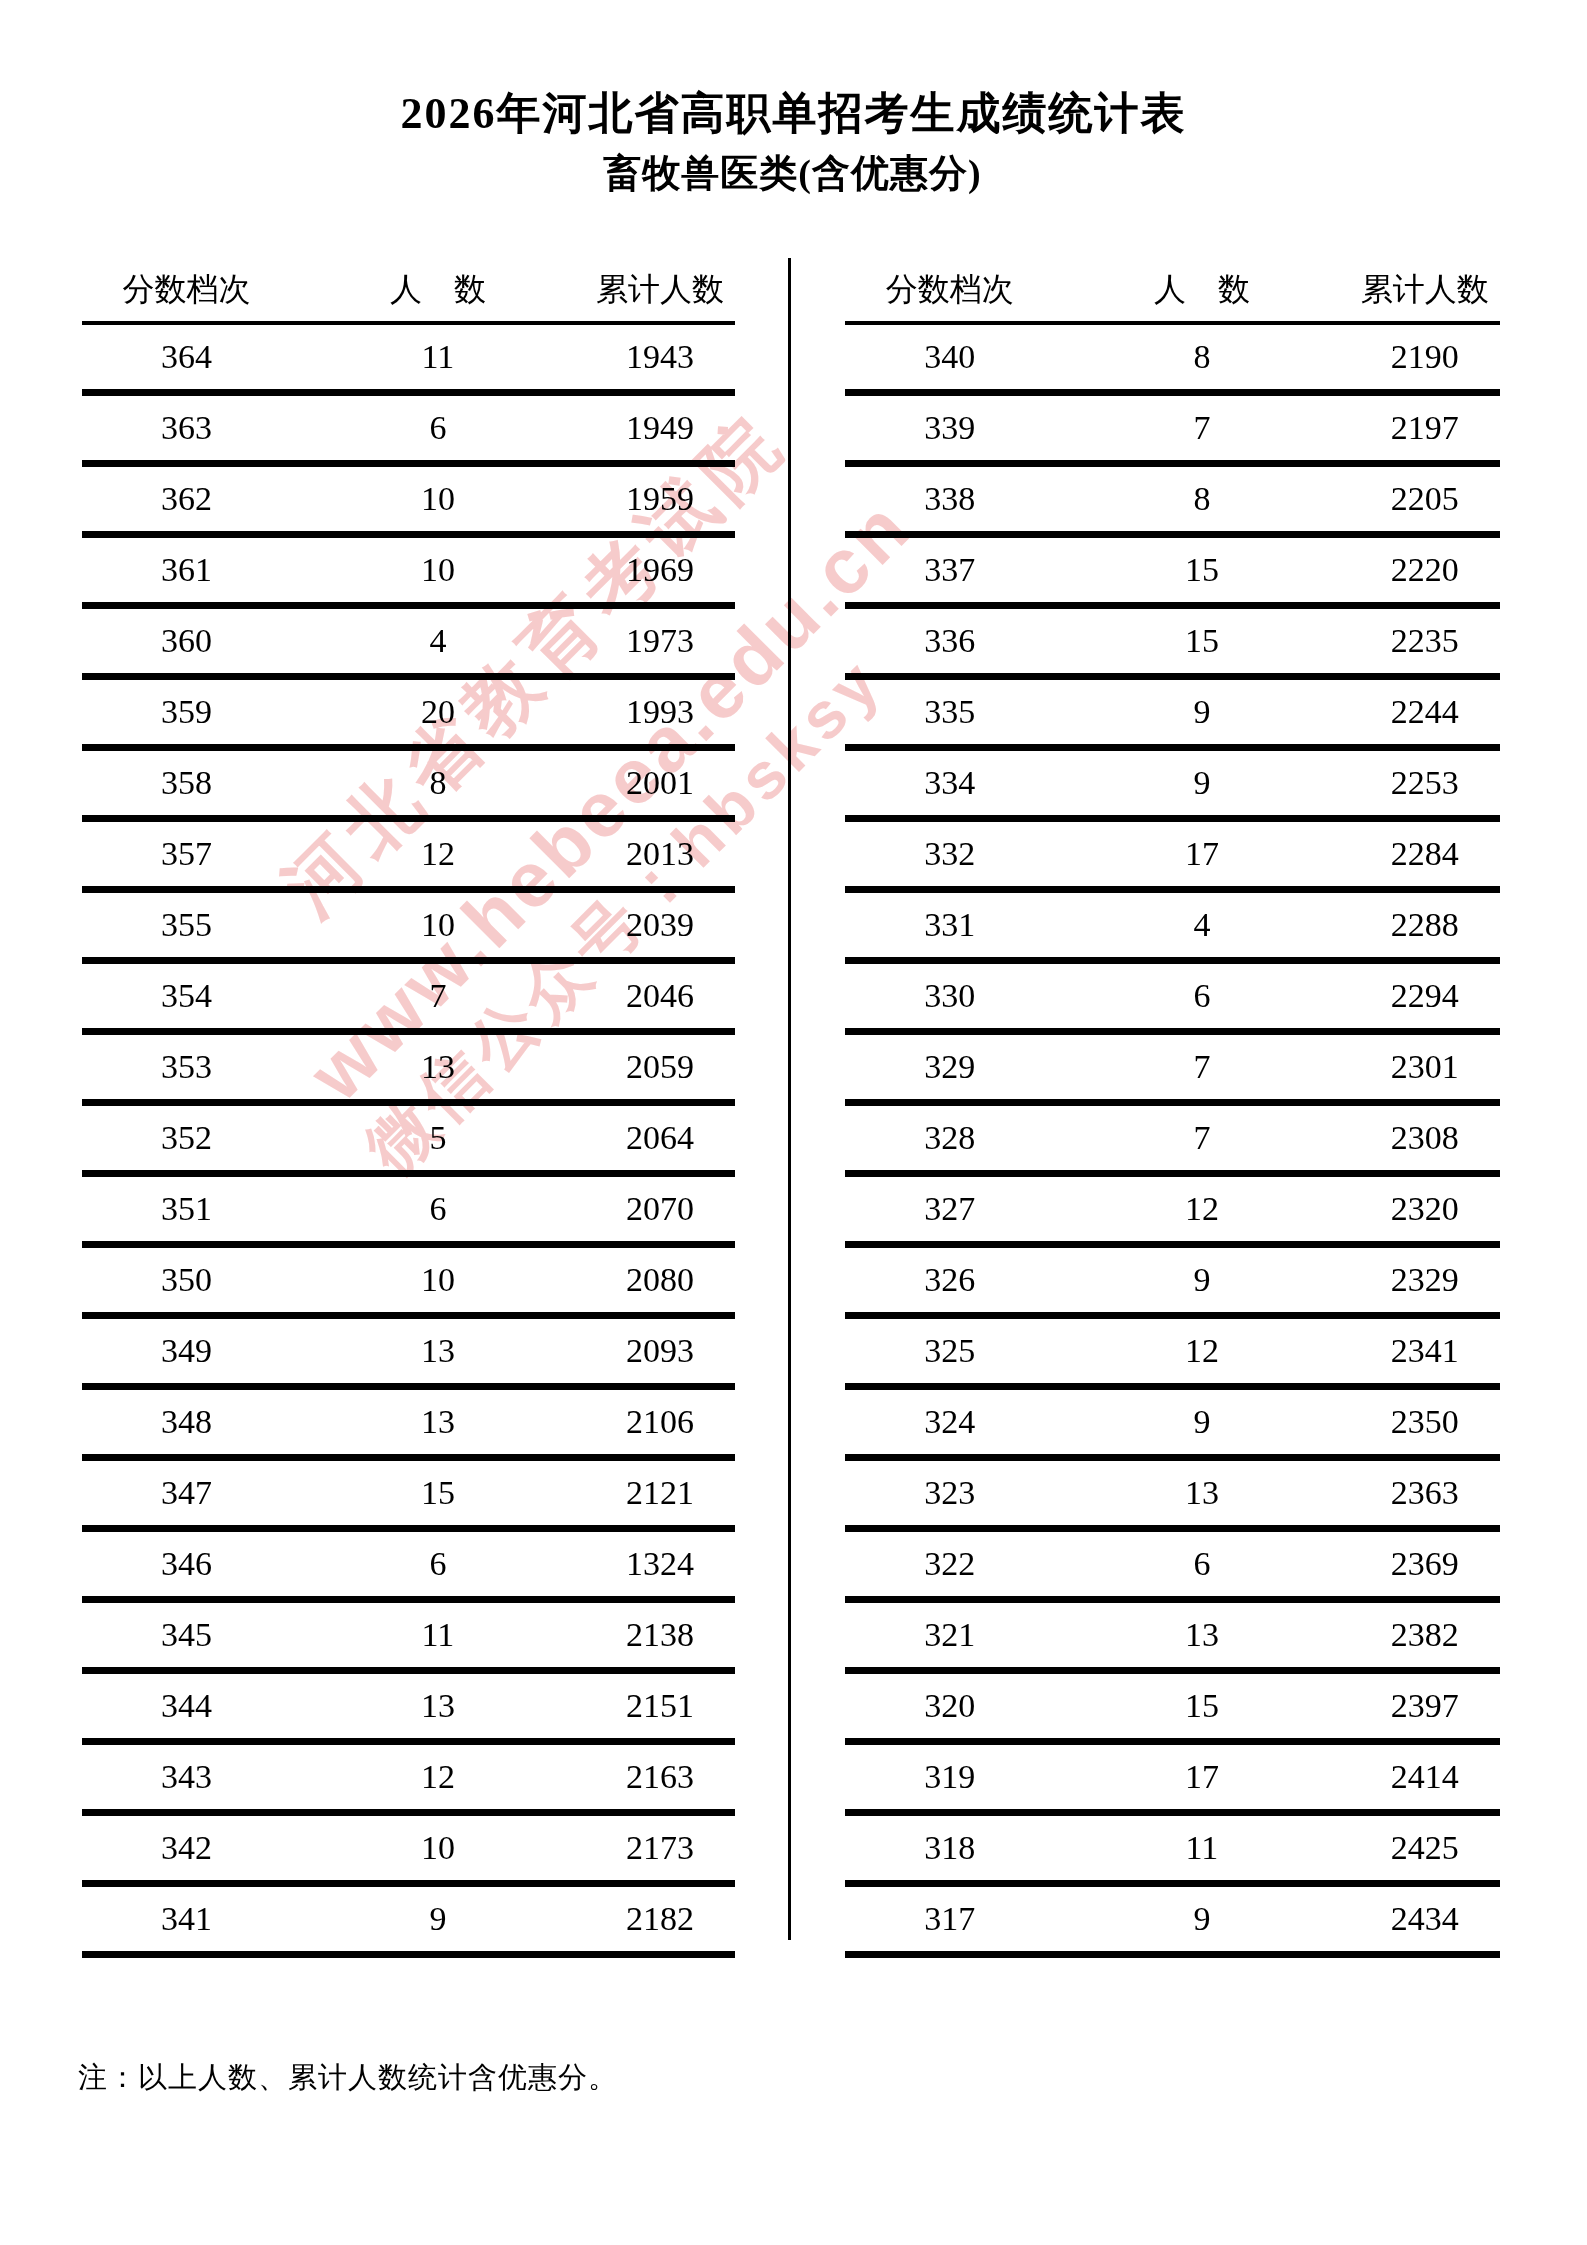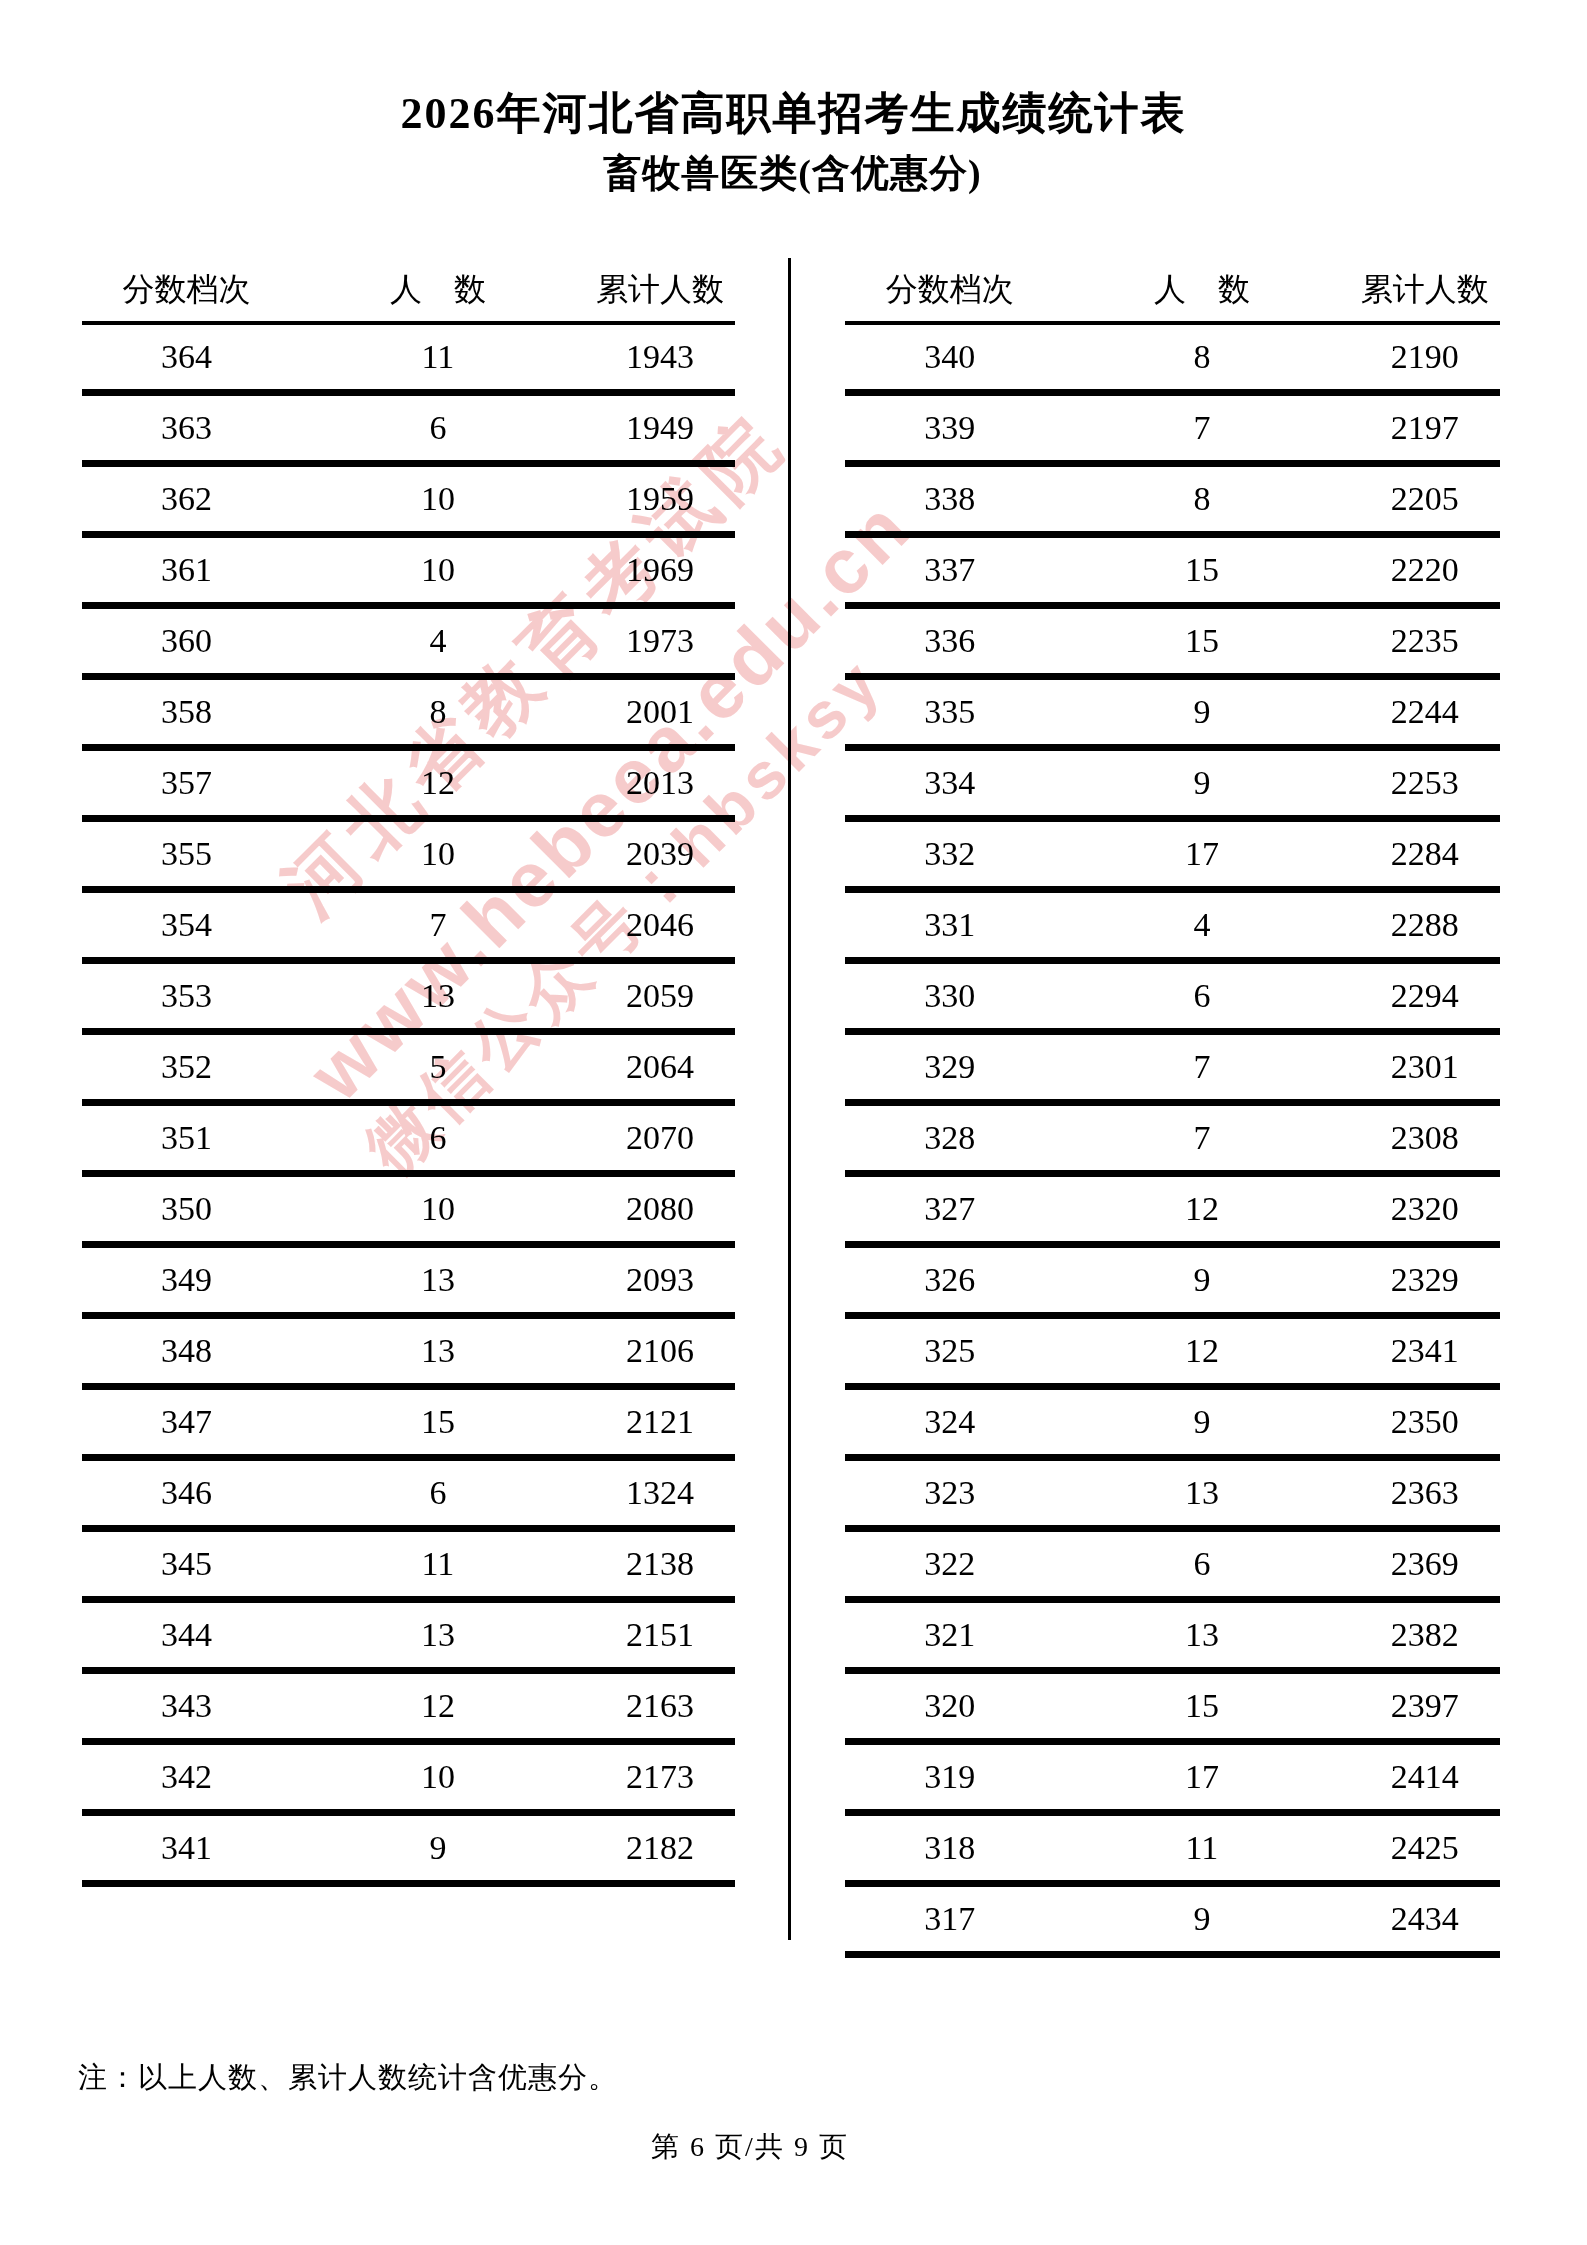--- a/index.html
+++ b/index.html
@@ -109,20 +109,25 @@
           <span class="cell c0">361</span>
           <span class="cell c1">10</span>
           <span class="cell c2">1969</span>
         </div>
         <div class="trow">
           <span class="cell c0">360</span>
           <span class="cell c1">4</span>
           <span class="cell c2">1973</span>
         </div>
         <div class="trow">
+          <span class="cell c0">359</span>
+          <span class="cell c1">20</span>
+          <span class="cell c2">1993</span>
+        </div>
+        <div class="trow">
           <span class="cell c0">358</span>
           <span class="cell c1">8</span>
           <span class="cell c2">2001</span>
         </div>
         <div class="trow">
           <span class="cell c0">357</span>
           <span class="cell c1">12</span>
           <span class="cell c2">2013</span>
         </div>
         <div class="trow">
@@ -324,15 +329,14 @@
         </div>
         <div class="trow">
           <span class="cell c0">317</span>
           <span class="cell c1">9</span>
           <span class="cell c2">2434</span>
         </div>
       </div>
   </div>
 
   <div class="note">注：以上人数、累计人数统计含优惠分。</div>
-  <div class="footer">第 6 页/共 9 页</div>
 
 </div>
 
 </body></html>

